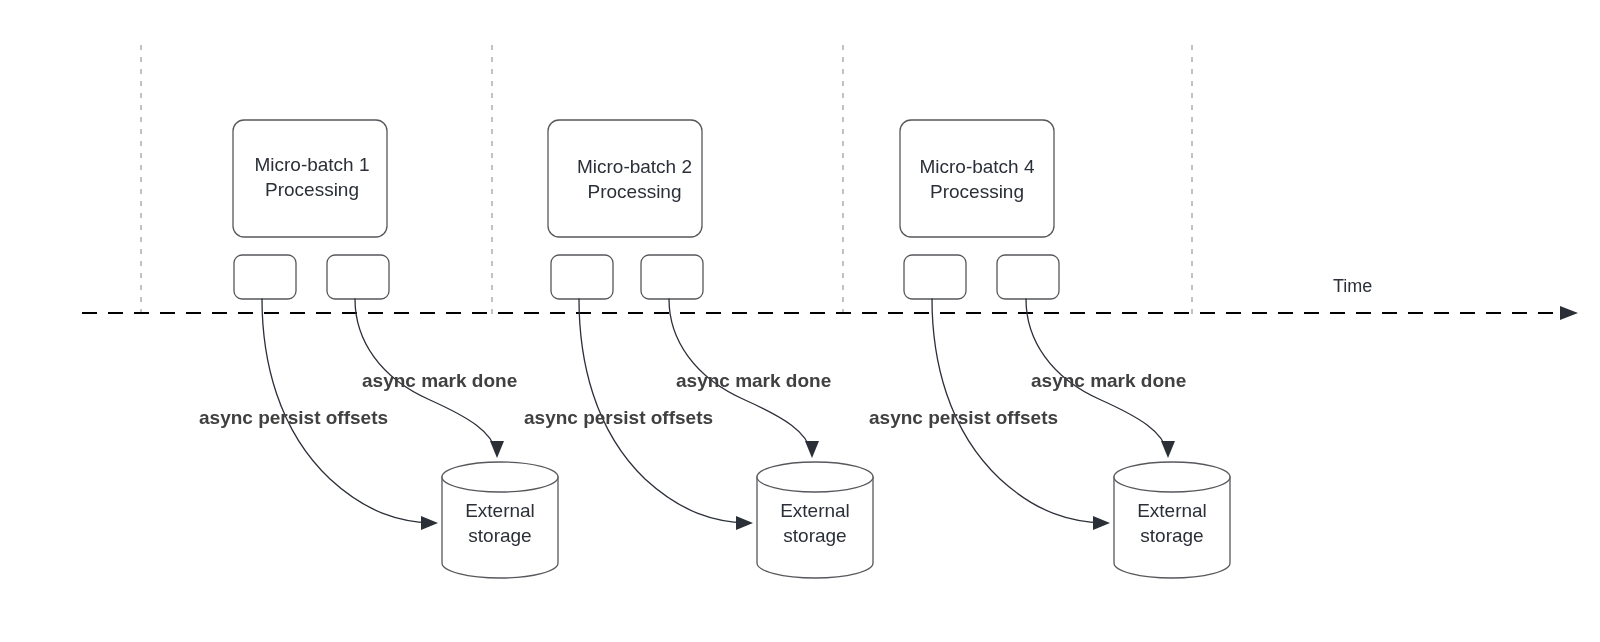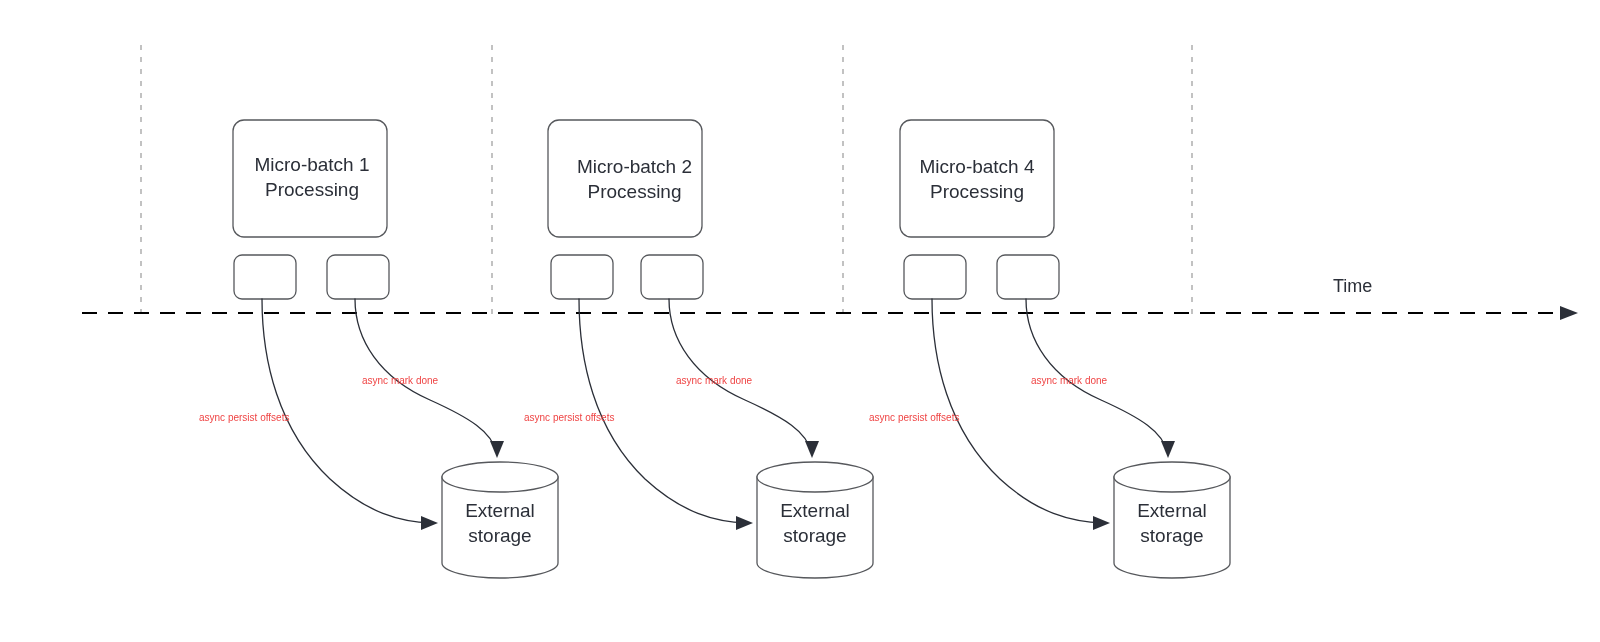--- a/index.html
+++ b/index.html
@@ -67,23 +67,23 @@
     position: absolute;
     color: #2b2f38;
     font-size: 19px;
     line-height: 25px;
     text-align: center;
     white-space: pre-line;
     pointer-events: none;
   }
   .flow-label {
     position: absolute;
-    color: #ef4444;
-    font-size: 10px;
-    font-weight: normal;
+    color: #404040;
+    font-size: 19px;
+    font-weight: bold;
     line-height: 16px;
     white-space: nowrap;
   }
   .axis-label {
     position: absolute;
     color: #2b2f38;
     font-size: 18px;
     line-height: 22px;
     white-space: nowrap;
     margin-top: 19px;

